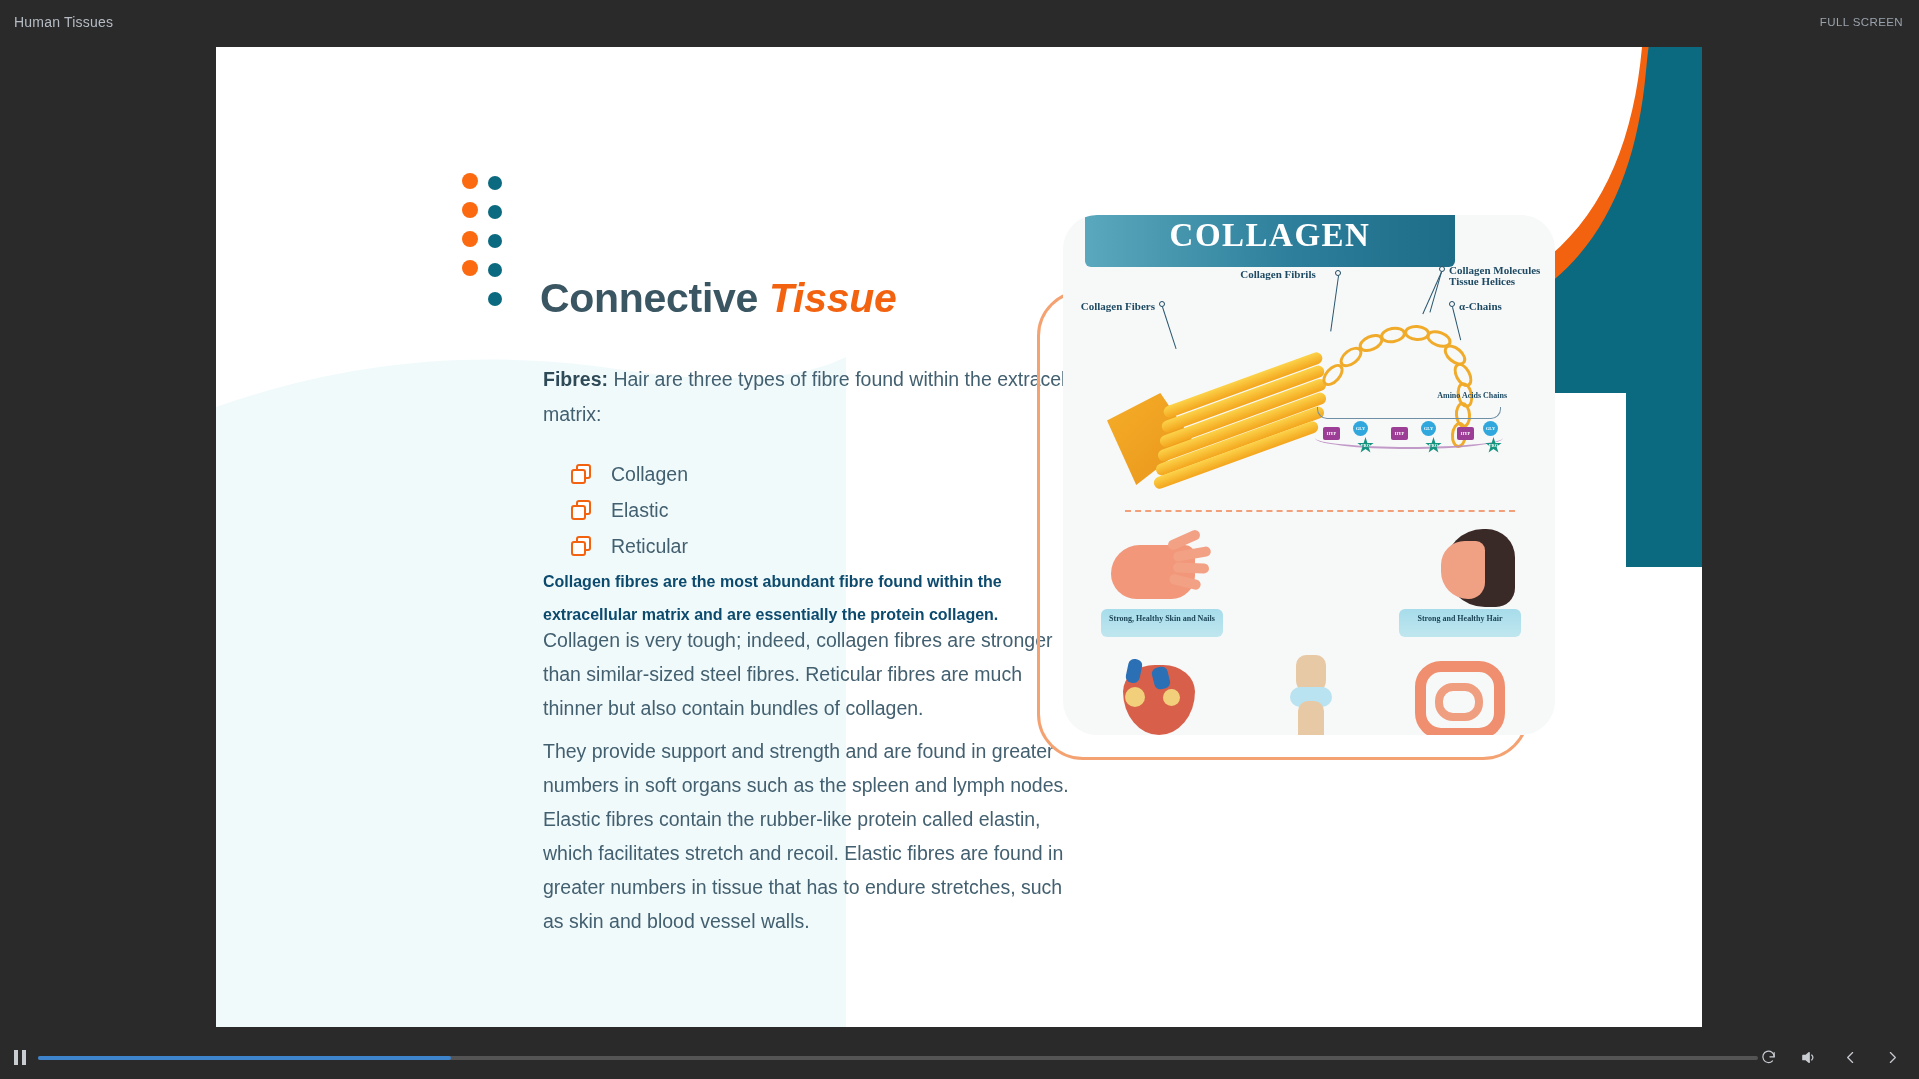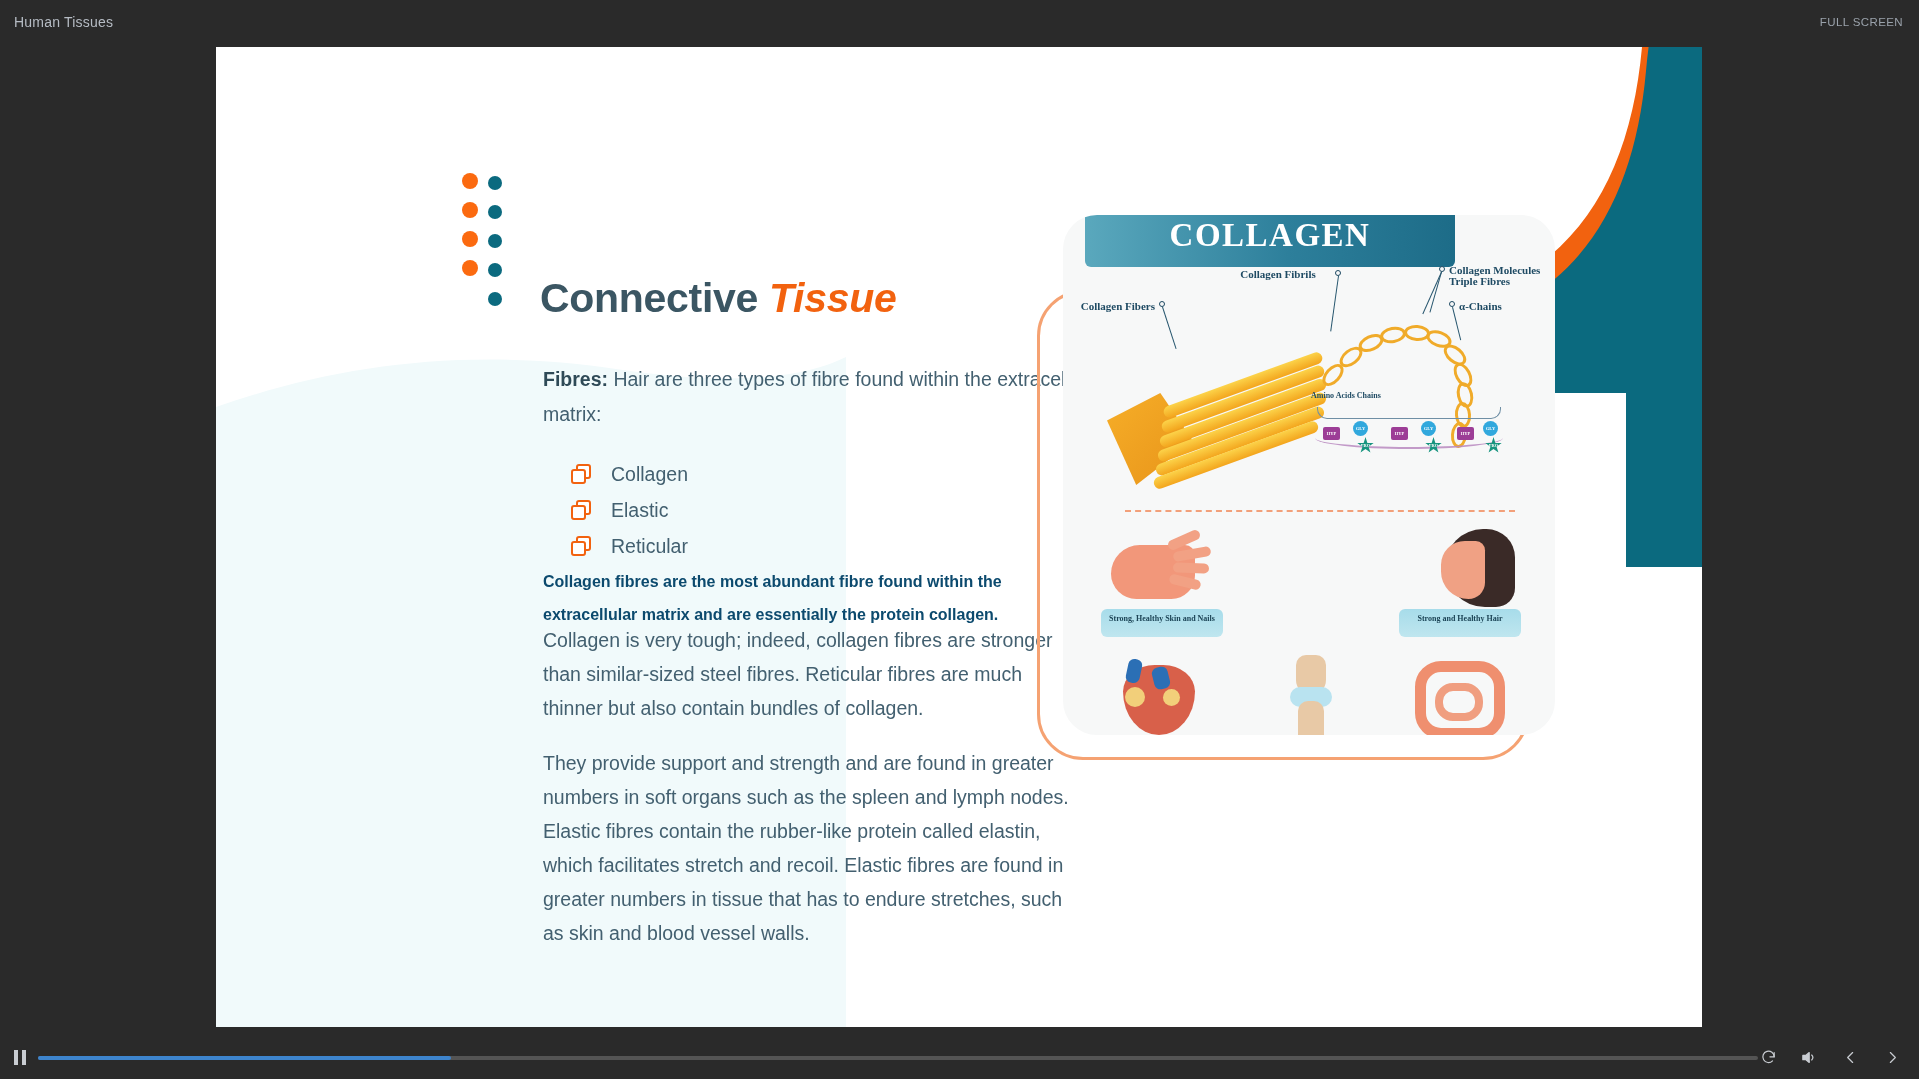--- a/index.html
+++ b/index.html
@@ -57,21 +57,21 @@
   .bullet .bicon .sq{ position:absolute; border:2.4px solid #f2620f; border-radius:3px; }
   .bullet .bicon .sq.back{ left:5px; top:0; width:15px; height:15px; background:#fff; }
   .bullet .bicon .sq.front{ left:0; top:5px; width:15px; height:15px; background:#fff; }
   .bullet .blabel{ font-size:19.5px; color:#436070; }
 
   .p-bold{ position:absolute; left:327px; top:518px; width:520px;
            font-size:16px; line-height:33px; font-weight:bold; color:#0c4a6e; }
   .p-body1{ position:absolute; left:327px; top:576px; width:510px;
             font-size:19.5px; line-height:34px; color:#436070; }
   .p-body2{ position:absolute; left:327px; top:687px; width:540px;
-            font-size:19.5px; line-height:34px; color:#436070;margin-top:12px; }
+            font-size:19.5px; line-height:34px; color:#436070; }
 
   
   .frame{ position:absolute; left:1037px; top:290px; width:492px; height:470px;
           border:3px solid #f5a272; border-radius:46px; }
   .card{ position:absolute; left:1063px; top:215px; width:492px; height:520px;
          background:#f7f8f8; border-radius:34px; overflow:hidden; }
 
   .cg-banner{ position:absolute; left:22px; top:-12px; width:370px; height:64px;
       background:linear-gradient(90deg,#5aa8bd 0%, #2d7f9b 55%, #1d6c88 100%);
       border-radius:6px; display:flex; align-items:center; justify-content:center; }
@@ -93,21 +93,21 @@
          background:linear-gradient(135deg,#f6ae28,#e8941a);
          clip-path:polygon(0% 30%,62% 0%,100% 52%,34% 100%); border-radius:8px; }
 
   .helix{ position:absolute; left:255px; top:88px; width:180px; height:170px; }
   .coil{ position:absolute; border:3.5px solid #f0ab2a; border-radius:50%;
          width:26px; height:16px; }
 
   .aa-box{ position:absolute; left:248px; top:172px; width:196px; height:66px; }
   .aa-brace{ position:absolute; left:6px; top:20px; width:184px; height:12px;
      border:1.6px solid #6f8fa5; border-top:none; border-radius:0 0 10px 10px; }
-  .aa-title{ position:absolute; left:0; top:4px; width:196px; text-align:left;
+  .aa-title{ position:absolute; left:0; top:4px; width:196px; text-align:right;
      font-family:"Liberation Serif", serif; font-weight:bold; font-size:8px; color:#1e4a63; }
   .aa-wave{ position:absolute; left:4px; top:40px; width:188px; height:22px;
      border-bottom:2px solid #b98ac0; border-radius:0 0 50% 50%; opacity:.85; }
   .hyp{ position:absolute; width:17px; height:13px; background:#9c3d96; border-radius:2px;
         color:#fff; font-size:4.5px; font-family:"Liberation Serif",serif; font-weight:bold;
         display:flex; align-items:center; justify-content:center; }
   .gly{ position:absolute; width:15px; height:15px; background:#31a8dd; border-radius:50%;
         color:#fff; font-size:4.5px; font-family:"Liberation Serif",serif; font-weight:bold;
         display:flex; align-items:center; justify-content:center; }
   .pro{ position:absolute; width:17px; height:17px; background:#17947f;
@@ -258,21 +258,21 @@
     </div>
 
     <div class="lbl r" style="left:6px; top:86px; width:86px;">Collagen Fibers</div>
     <div class="pin" style="left:96px; top:86px;"></div>
     <div class="lead" style="left:99px; top:92px; height:44px; transform:rotate(-18deg);"></div>
 
     <div class="lbl c" style="left:160px; top:54px; width:110px;">Collagen Fibrils</div>
     <div class="pin" style="left:272px; top:55px;"></div>
     <div class="lead" style="left:275px; top:61px; height:56px; transform:rotate(8deg);"></div>
 
-    <div class="lbl" style="left:386px; top:50px; width:104px;">Collagen Molecules Triple Fibres</div>
+    <div class="lbl" style="left:386px; top:50px; width:104px;">Collagen Molecules Tissue Helices</div>
     <div class="pin" style="left:376px; top:51px;"></div>
     <div class="lead" style="left:378px; top:57px; height:42px; transform:rotate(16deg);"></div>
     <div class="lead" style="left:378px; top:57px; height:46px; transform:rotate(24deg);"></div>
 
     <div class="lbl" style="left:396px; top:86px; width:70px;">α-Chains</div>
     <div class="pin" style="left:386px; top:86px;"></div>
     <div class="lead" style="left:389px; top:92px; height:34px; transform:rotate(-14deg);"></div>
 
     <div class="fibre-bundle">
       <div class="cone"></div>

